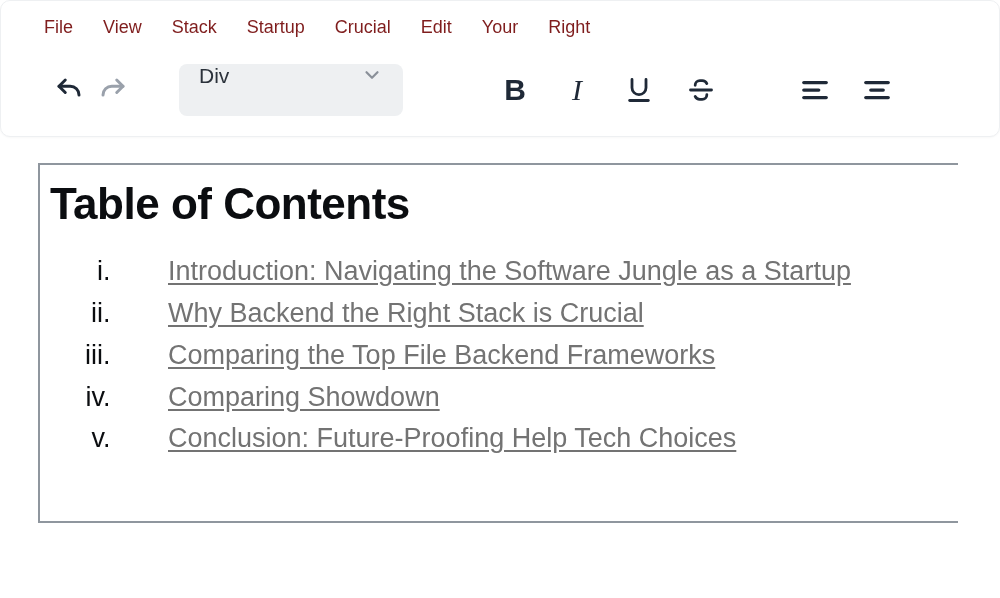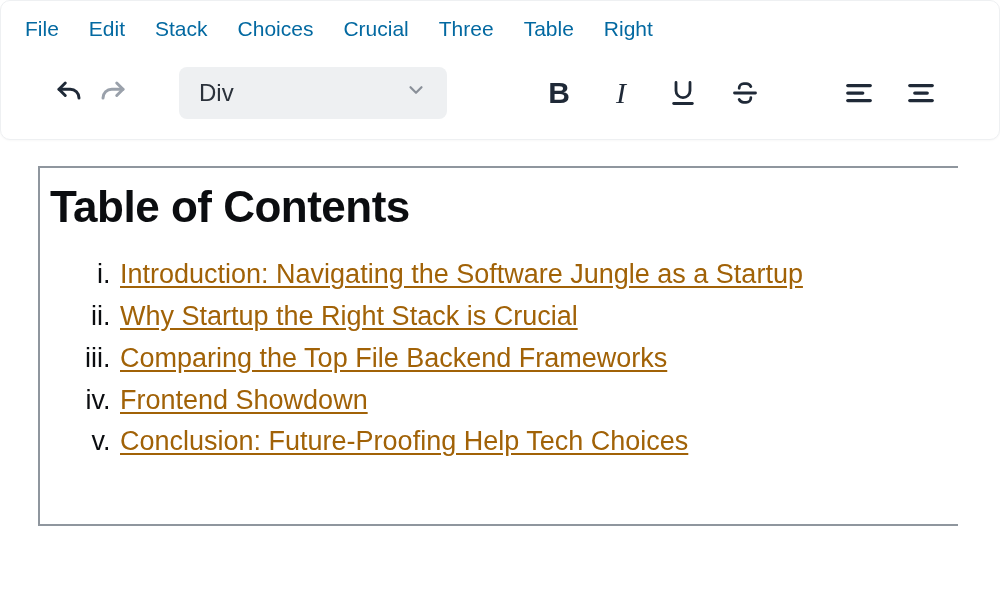--- a/index.html
+++ b/index.html
@@ -14,24 +14,24 @@
   }
   .editor-chrome {
     background: #fff;
     border-radius: 10px;
     border: 1px solid #eef0f2;
     box-shadow: 0 1px 2px rgba(0,0,0,0.03);
   }
   .menubar {
     display: flex;
     gap: 30px;
-    padding: 16px 24px;
-    font-size: 21px;
+    padding: 16px 43px;
+    font-size: 18px;
     font-weight: 400;
-    color: #0369a1;
+    color: #7f1d1d;
   }
   .menubar > div { cursor: default; }
   .toolbar {
     display: flex;
     align-items: center;
     padding: 10px 46px 20px;
   }
   .icon-btn {
     display: inline-flex;
     align-items: center;
@@ -39,26 +39,25 @@
     width: 44px;
     height: 44px;
     color: #374151;
   }
   .icon-btn svg { width: 30px; height: 30px; }
   .format-select {
     margin-left: 44px;
     background: #eef0f2;
     border-radius: 8px;
     height: 52px;
-    width: 268px;
-    display: flex;
-    align-items: center;
+    width: 224px;
+    display: flex;
     justify-content: space-between;
     padding: 0 20px;
-    font-size: 24px;
+    font-size: 21px;
     color: #2b323b;
   }
   .format-select .chev { color: #8a9099; }
   .format-select .chev svg { width: 22px; height: 22px; }
   .toolbar-gap-1 { width: 92px; }
   .text-style-group {
     display: flex;
     gap: 22px;
     align-items: center;
   }
@@ -100,38 +99,39 @@
   ol.toc {
     list-style: lower-roman;
     margin: 0;
     padding-left: 68px;
     font-size: 27px;
     line-height: 1.55;
     color: #0b0d10;
   }
   ol.toc li { padding-left: 2px; }
   ol.toc a {
-    color: #a16207;
+    color: #737373;
     text-decoration: underline;
     text-underline-offset: 3px;
+    margin-left: 48px;
   }
 </style>
 </head>
 <body>
 
 <div class="editor-chrome">
 
   <div class="menubar">
     <div>File</div>
+    <div>View</div>
+    <div>Stack</div>
+    <div>Startup</div>
+    <div>Crucial</div>
     <div>Edit</div>
-    <div>Stack</div>
-    <div>Choices</div>
-    <div>Crucial</div>
-    <div>Three</div>
-    <div>Table</div>
+    <div>Your</div>
     <div>Right</div>
   </div>
 
   <div class="toolbar">
     <div class="icon-btn">
       <svg viewBox="0 0 24 24" fill="none" stroke="#1f2937" stroke-width="2.4" stroke-linecap="round" stroke-linejoin="round">
           <path d="M9 14 4 9l5-5"></path>
           <path d="M4 9h9a7 7 0 0 1 7 7v0"></path>
         </svg>
     </div>
@@ -190,19 +190,19 @@
       </div>
     </div>
   </div>
 </div>
 
 <div class="doc-area">
   <div class="doc-frame">
     <h1 class="toc-title">Table of Contents</h1>
     <ol class="toc">
       <li><a href="#">Introduction: Navigating the Software Jungle as a Startup</a></li>
-      <li><a href="#">Why Startup the Right Stack is Crucial</a></li>
+      <li><a href="#">Why Backend the Right Stack is Crucial</a></li>
       <li><a href="#">Comparing the Top File Backend Frameworks</a></li>
-      <li><a href="#">Frontend Showdown</a></li>
+      <li><a href="#">Comparing Showdown</a></li>
       <li><a href="#">Conclusion: Future-Proofing Help Tech Choices</a></li>
     </ol>
   </div>
 </div>
 
 </body></html>

